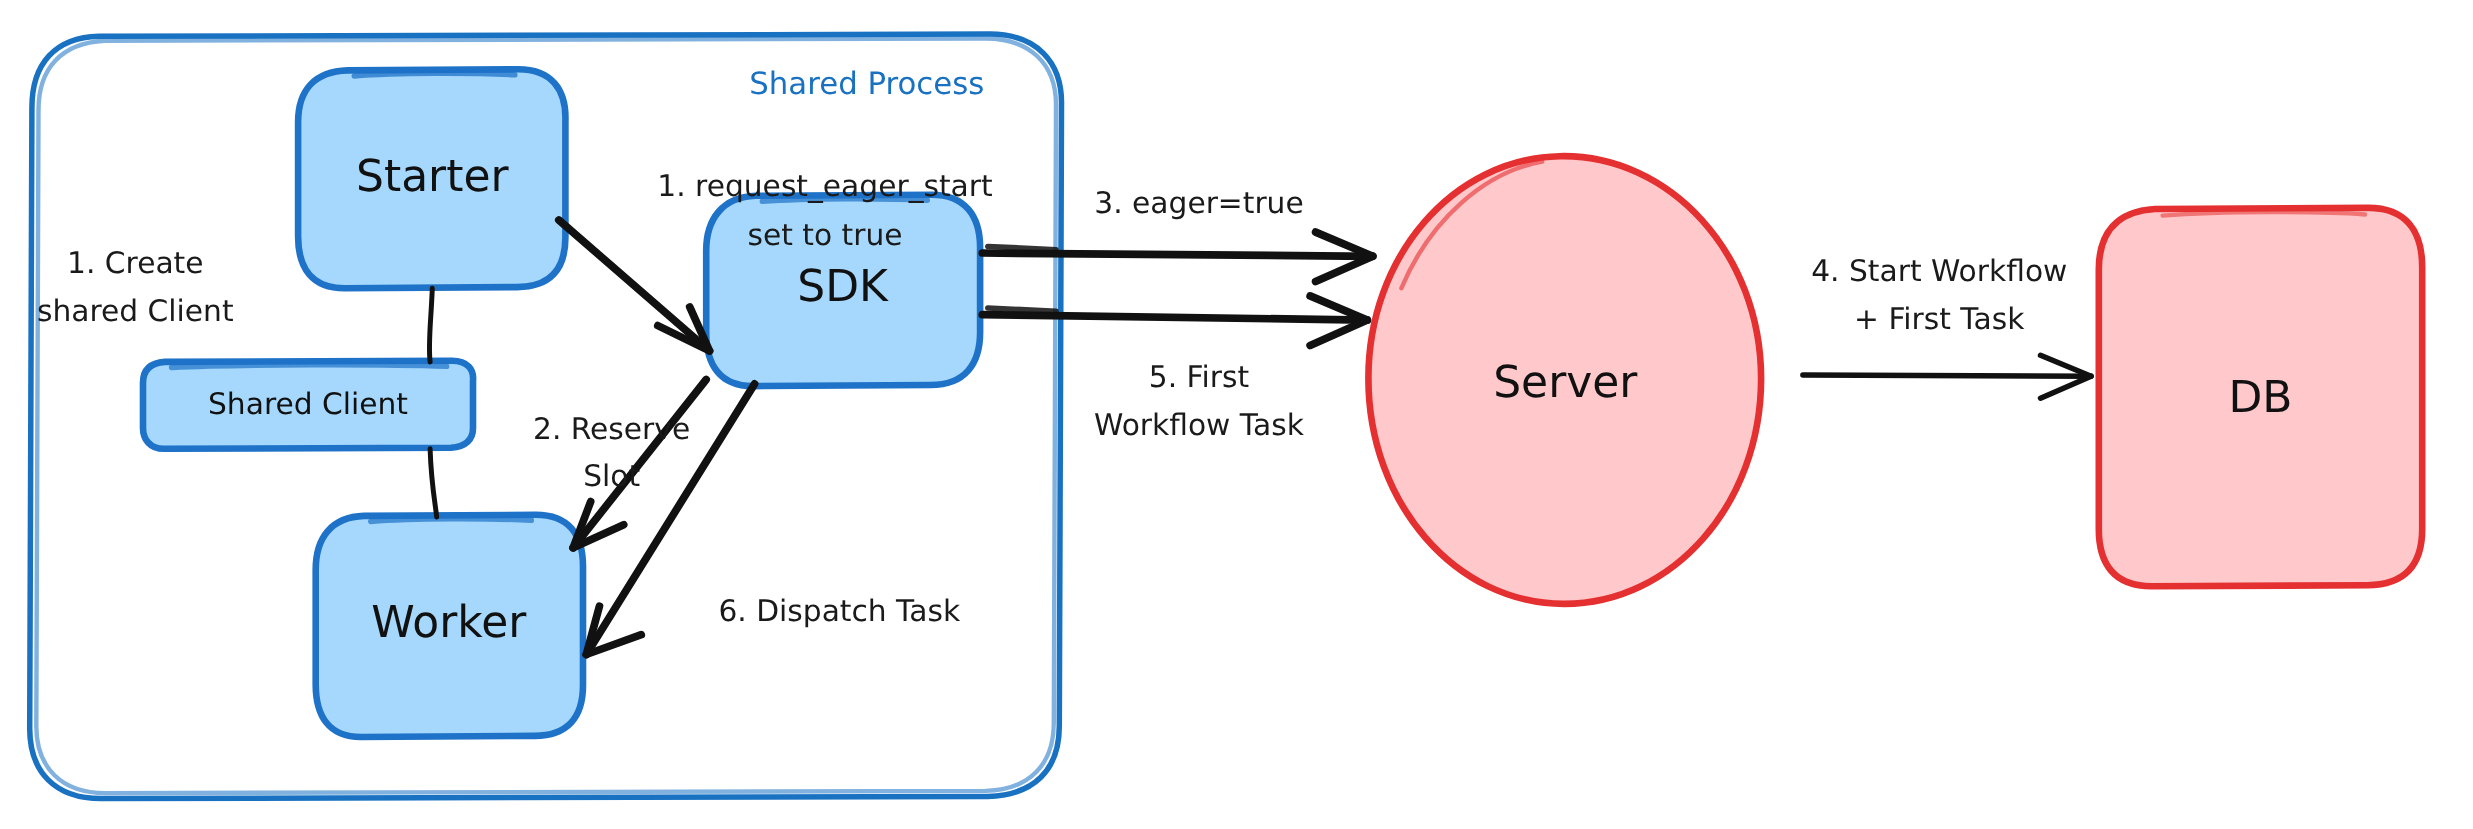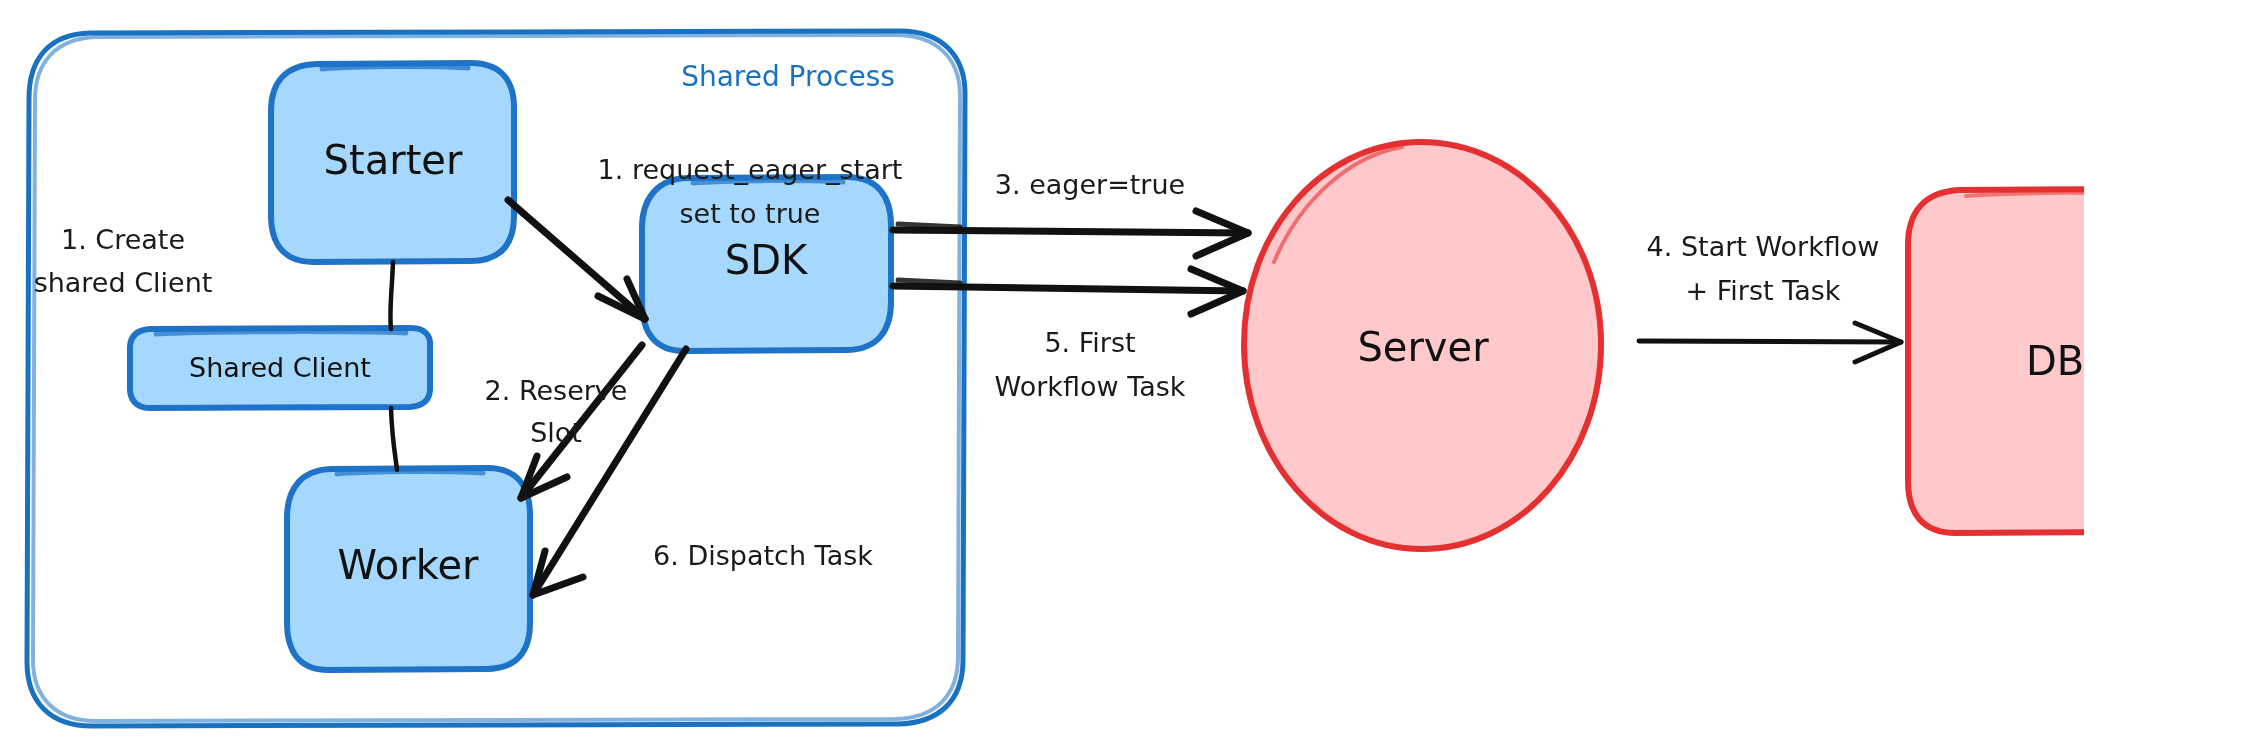--- a/index.html
+++ b/index.html
@@ -6,21 +6,21 @@
   html, body {
     margin: 0;
     padding: 0;
     background: #ffffff;
   }
   body {
     font-family: "DejaVu Sans", sans-serif;
   }
   #canvas {
     position: relative;
-    width: 2084px;
+    width: 2248px;
     height: 754px;
     background: #ffffff;
     overflow: hidden;
   }
   #diagram-svg {
     position: absolute;
     left: 0;
     top: 0;
     width: 2248px;
     height: 754px;

